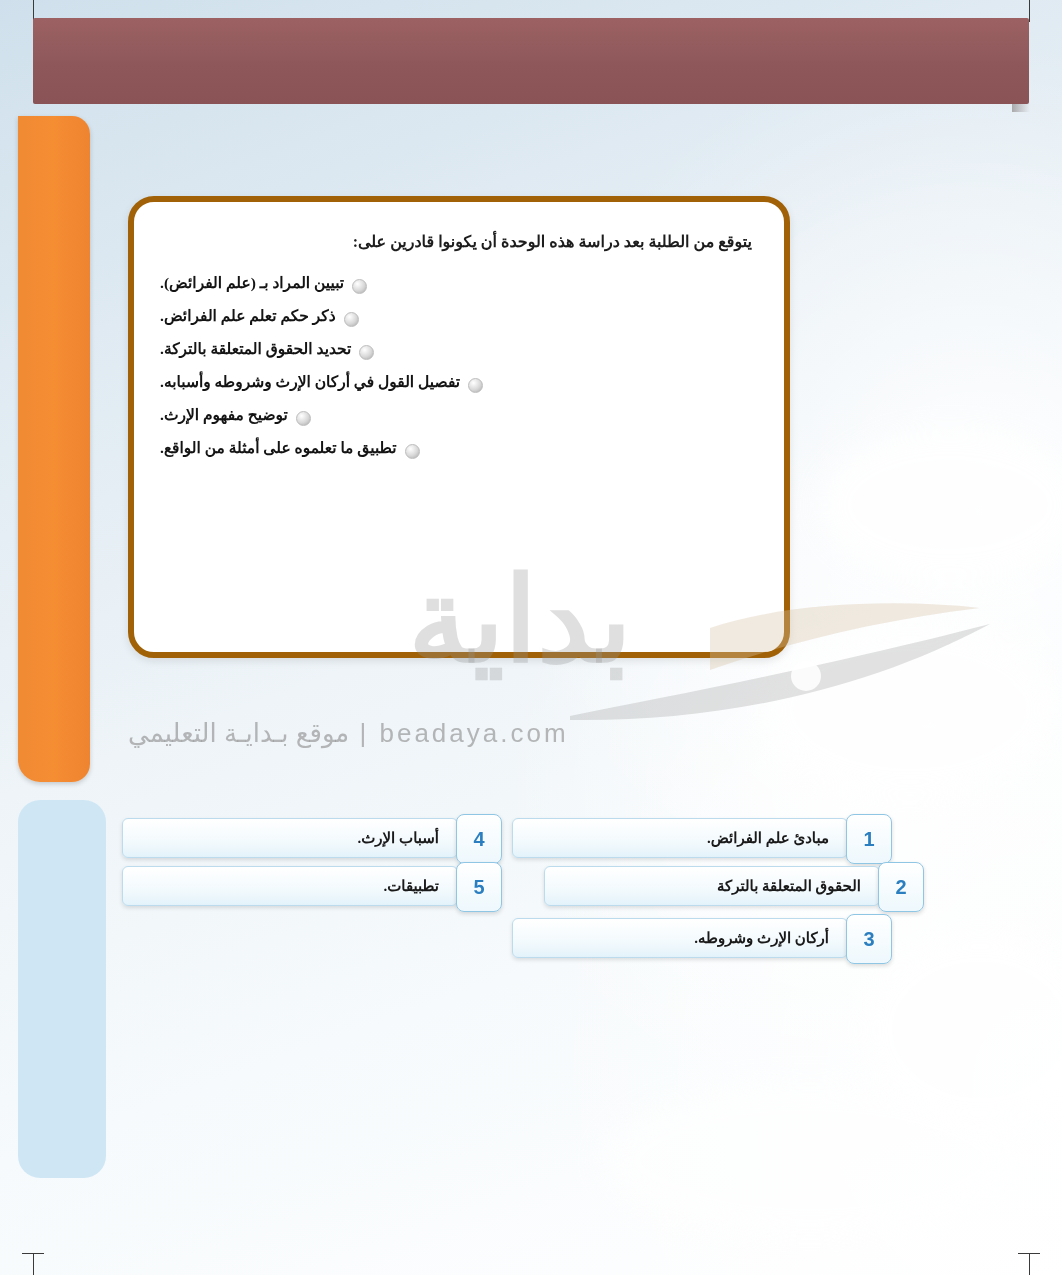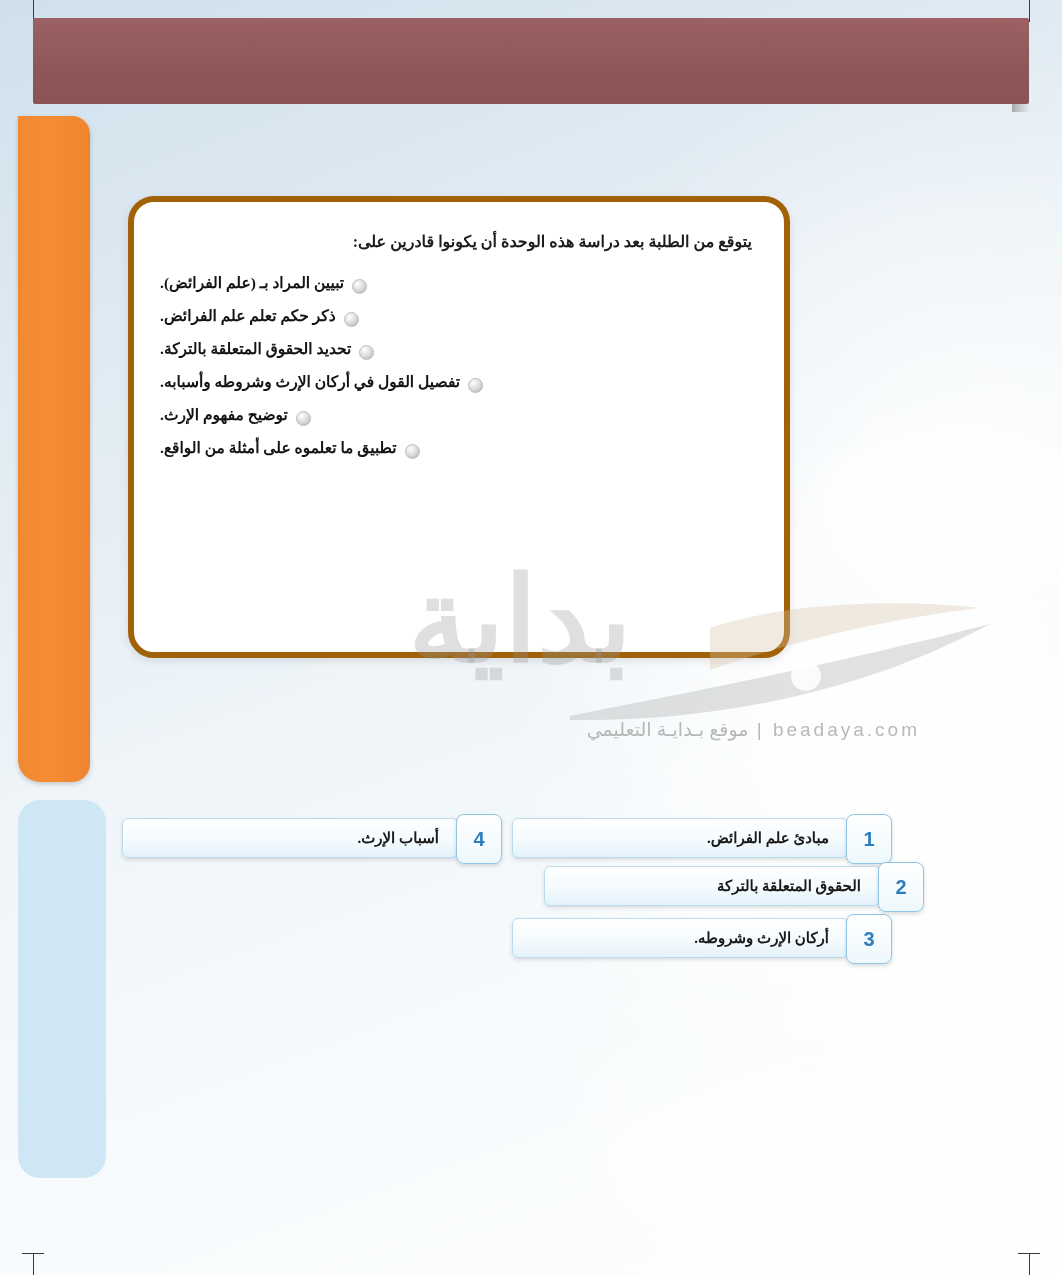--- a/index.html
+++ b/index.html
@@ -231,25 +231,25 @@
     font-size: 118px;
     font-weight: bold;
     color: rgba(150,150,150,0.30);
     letter-spacing: 6px;
     font-family: "Liberation Serif", "DejaVu Serif", serif;
     line-height: 1;
     margin-top: 23px;
   }
   .wm-sub {
     position: absolute;
-    left: 0;
+    left: 8px;
     top: 178px;
     width: 800px;
-    text-align: right;
-    font-size: 19px;
+    text-align: left;
+    font-size: 26px;
     color: rgba(140,140,140,0.62);
     letter-spacing: 3px;
     direction: rtl;
   }
   .wm-swoosh {
     position: absolute;
     left: 440px;
     top: 58px;
     width: 440px;
     height: 130px;
@@ -386,14 +386,20 @@
     <div class="topic-num">3</div>
   </div>
 
   <div class="topic" style="left:122px; top:818px; width:380px;">
     <div class="topic-pill" style="width:336px;">
       <span class="topic-label">أسباب الإرث.</span>
     </div>
     <div class="topic-num">4</div>
   </div>
 
+  <div class="topic" style="left:122px; top:866px; width:380px;">
+    <div class="topic-pill" style="width:336px;">
+      <span class="topic-label">تطبيقات.</span>
+    </div>
+    <div class="topic-num">5</div>
+  </div>
 
 </div>
 
 </body></html>

